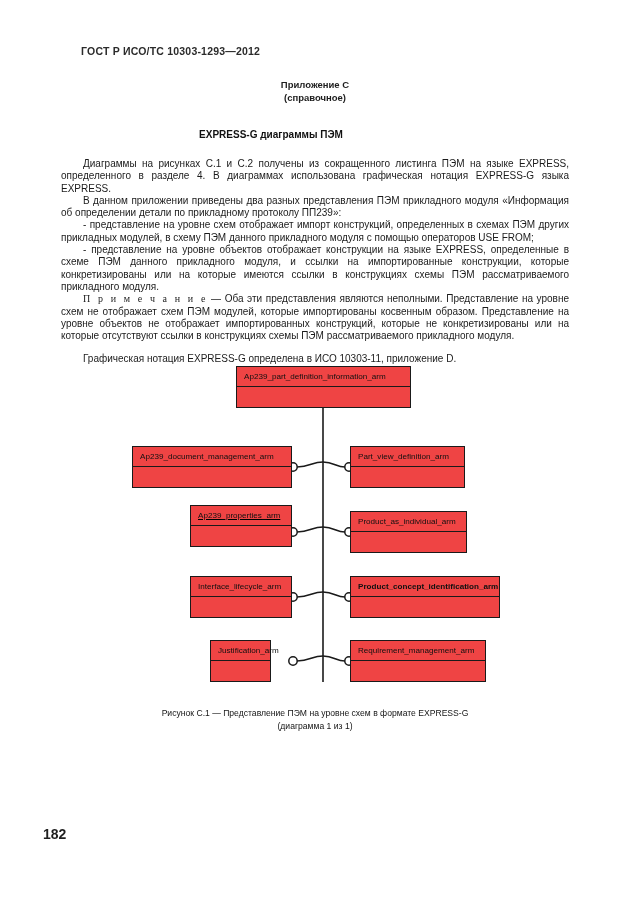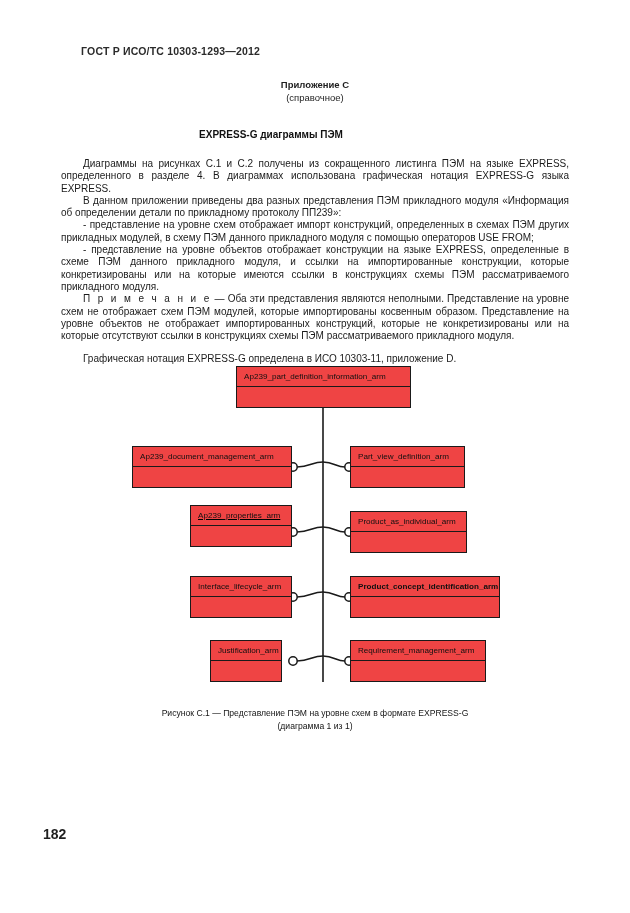--- a/index.html
+++ b/index.html
@@ -41,21 +41,21 @@
     position: absolute;
     left: 0;
     top: 78px;
     width: 630px;
     text-align: center;
     font-size: 9.5px;
     font-weight: bold;
     color: #1d1d1d;
     line-height: 13px;
   }
-  .annex-sub { font-weight: normal; }
+  .annex-sub { font-weight: bold; }
 
   .section-title {
     position: absolute;
     left: 0;
     top: 129px;
     width: 542px;
     text-align: center;
     font-size: 10px;
     font-weight: bold;
     color: #111111;
@@ -73,20 +73,21 @@
     text-align: justify;
   }
   .body-text p {
     margin: 0;
     text-indent: 22px;
   }
   .body-text p.dash { text-indent: 22px; }
   .body-text p.spaced { margin-top: 11px; }
   .note-lead {
     letter-spacing: 2.2px;
+    font-family: Liberation Serif, serif;
   }
 
   
   .figure {
     position: absolute;
     left: 0;
     top: 362px;
     width: 630px;
     height: 340px;
   }
@@ -219,21 +220,21 @@
         <div class="node" id="node-4" style="left: 190px; top: 214px; width: 102px; height: 42px;">
           <div class="node-label">Interface_lifecycle_arm</div>
           <div class="node-body"></div>
         </div>
 
         <div class="node" id="node-5" style="left: 350px; top: 214px; width: 150px; height: 42px; font-weight: bold;">
           <div class="node-label">Product_concept_identification_arm</div>
           <div class="node-body"></div>
         </div>
 
-        <div class="node" id="node-6" style="left: 210px; top: 278px; width: 72px; height: 42px;">
+        <div class="node" id="node-6" style="left: 210px; top: 278px; width: 61px; height: 42px;">
           <div class="node-label">Justification_arm</div>
           <div class="node-body"></div>
         </div>
 
         <div class="node" id="node-7" style="left: 350px; top: 278px; width: 136px; height: 42px;">
           <div class="node-label">Requirement_management_arm</div>
           <div class="node-body"></div>
         </div>
 
       </div>

